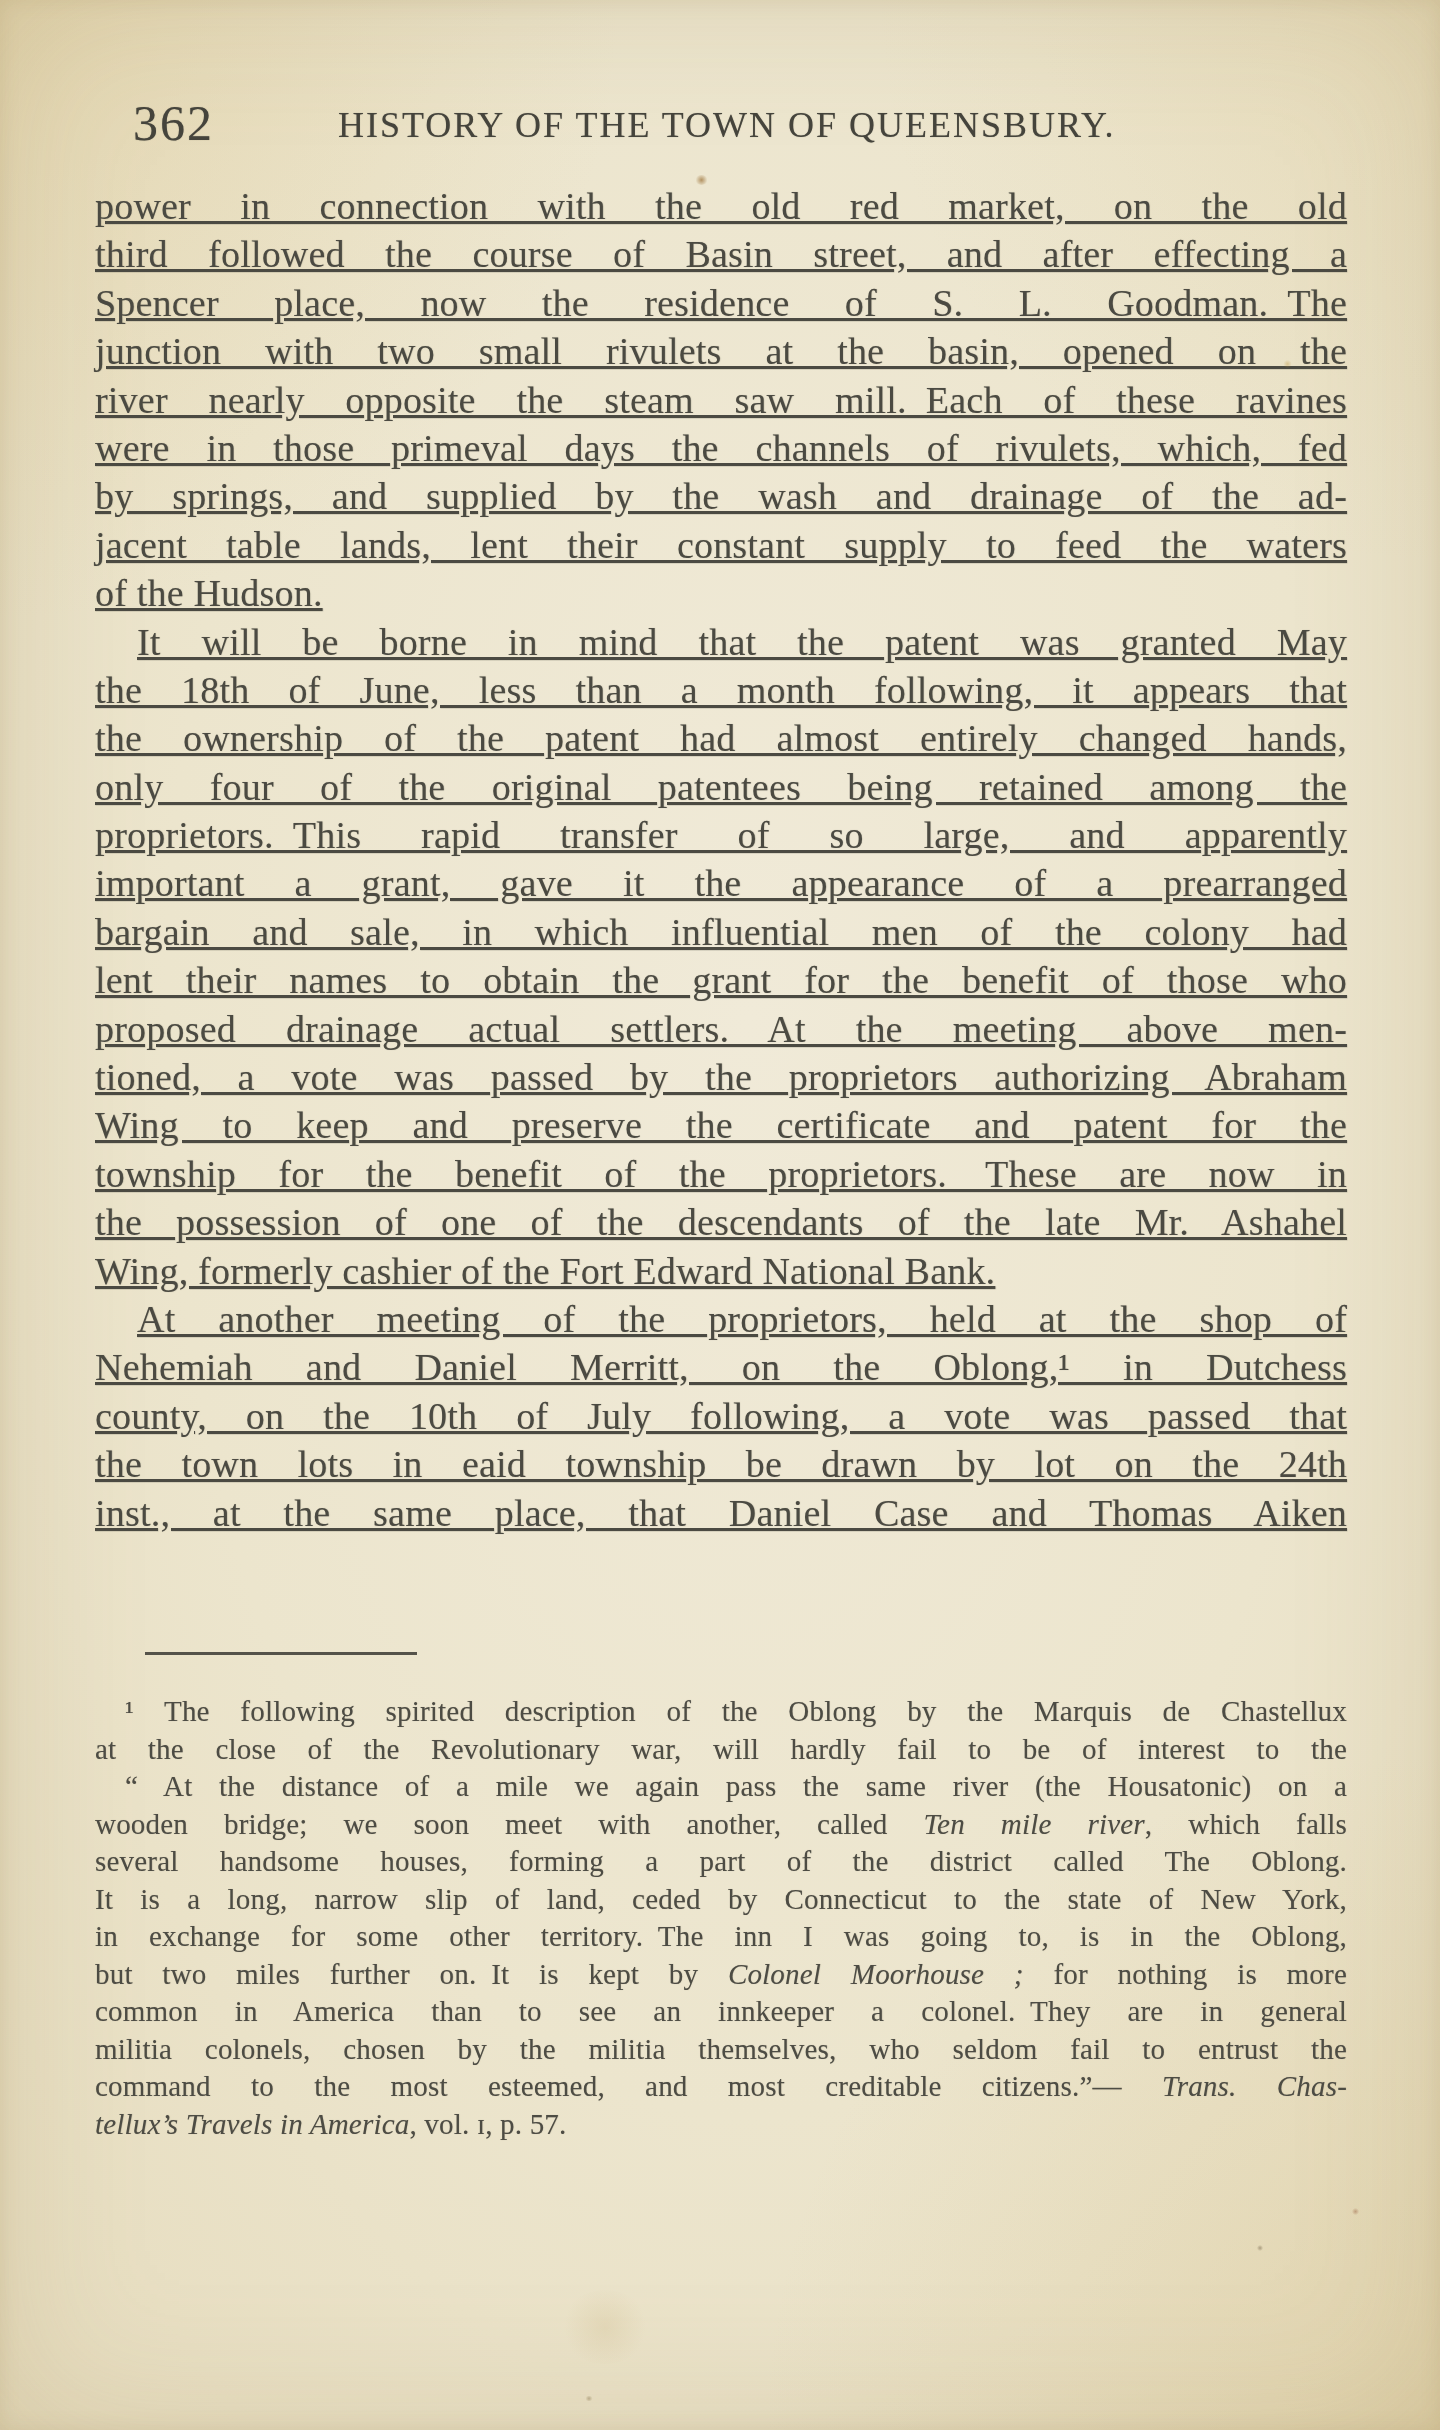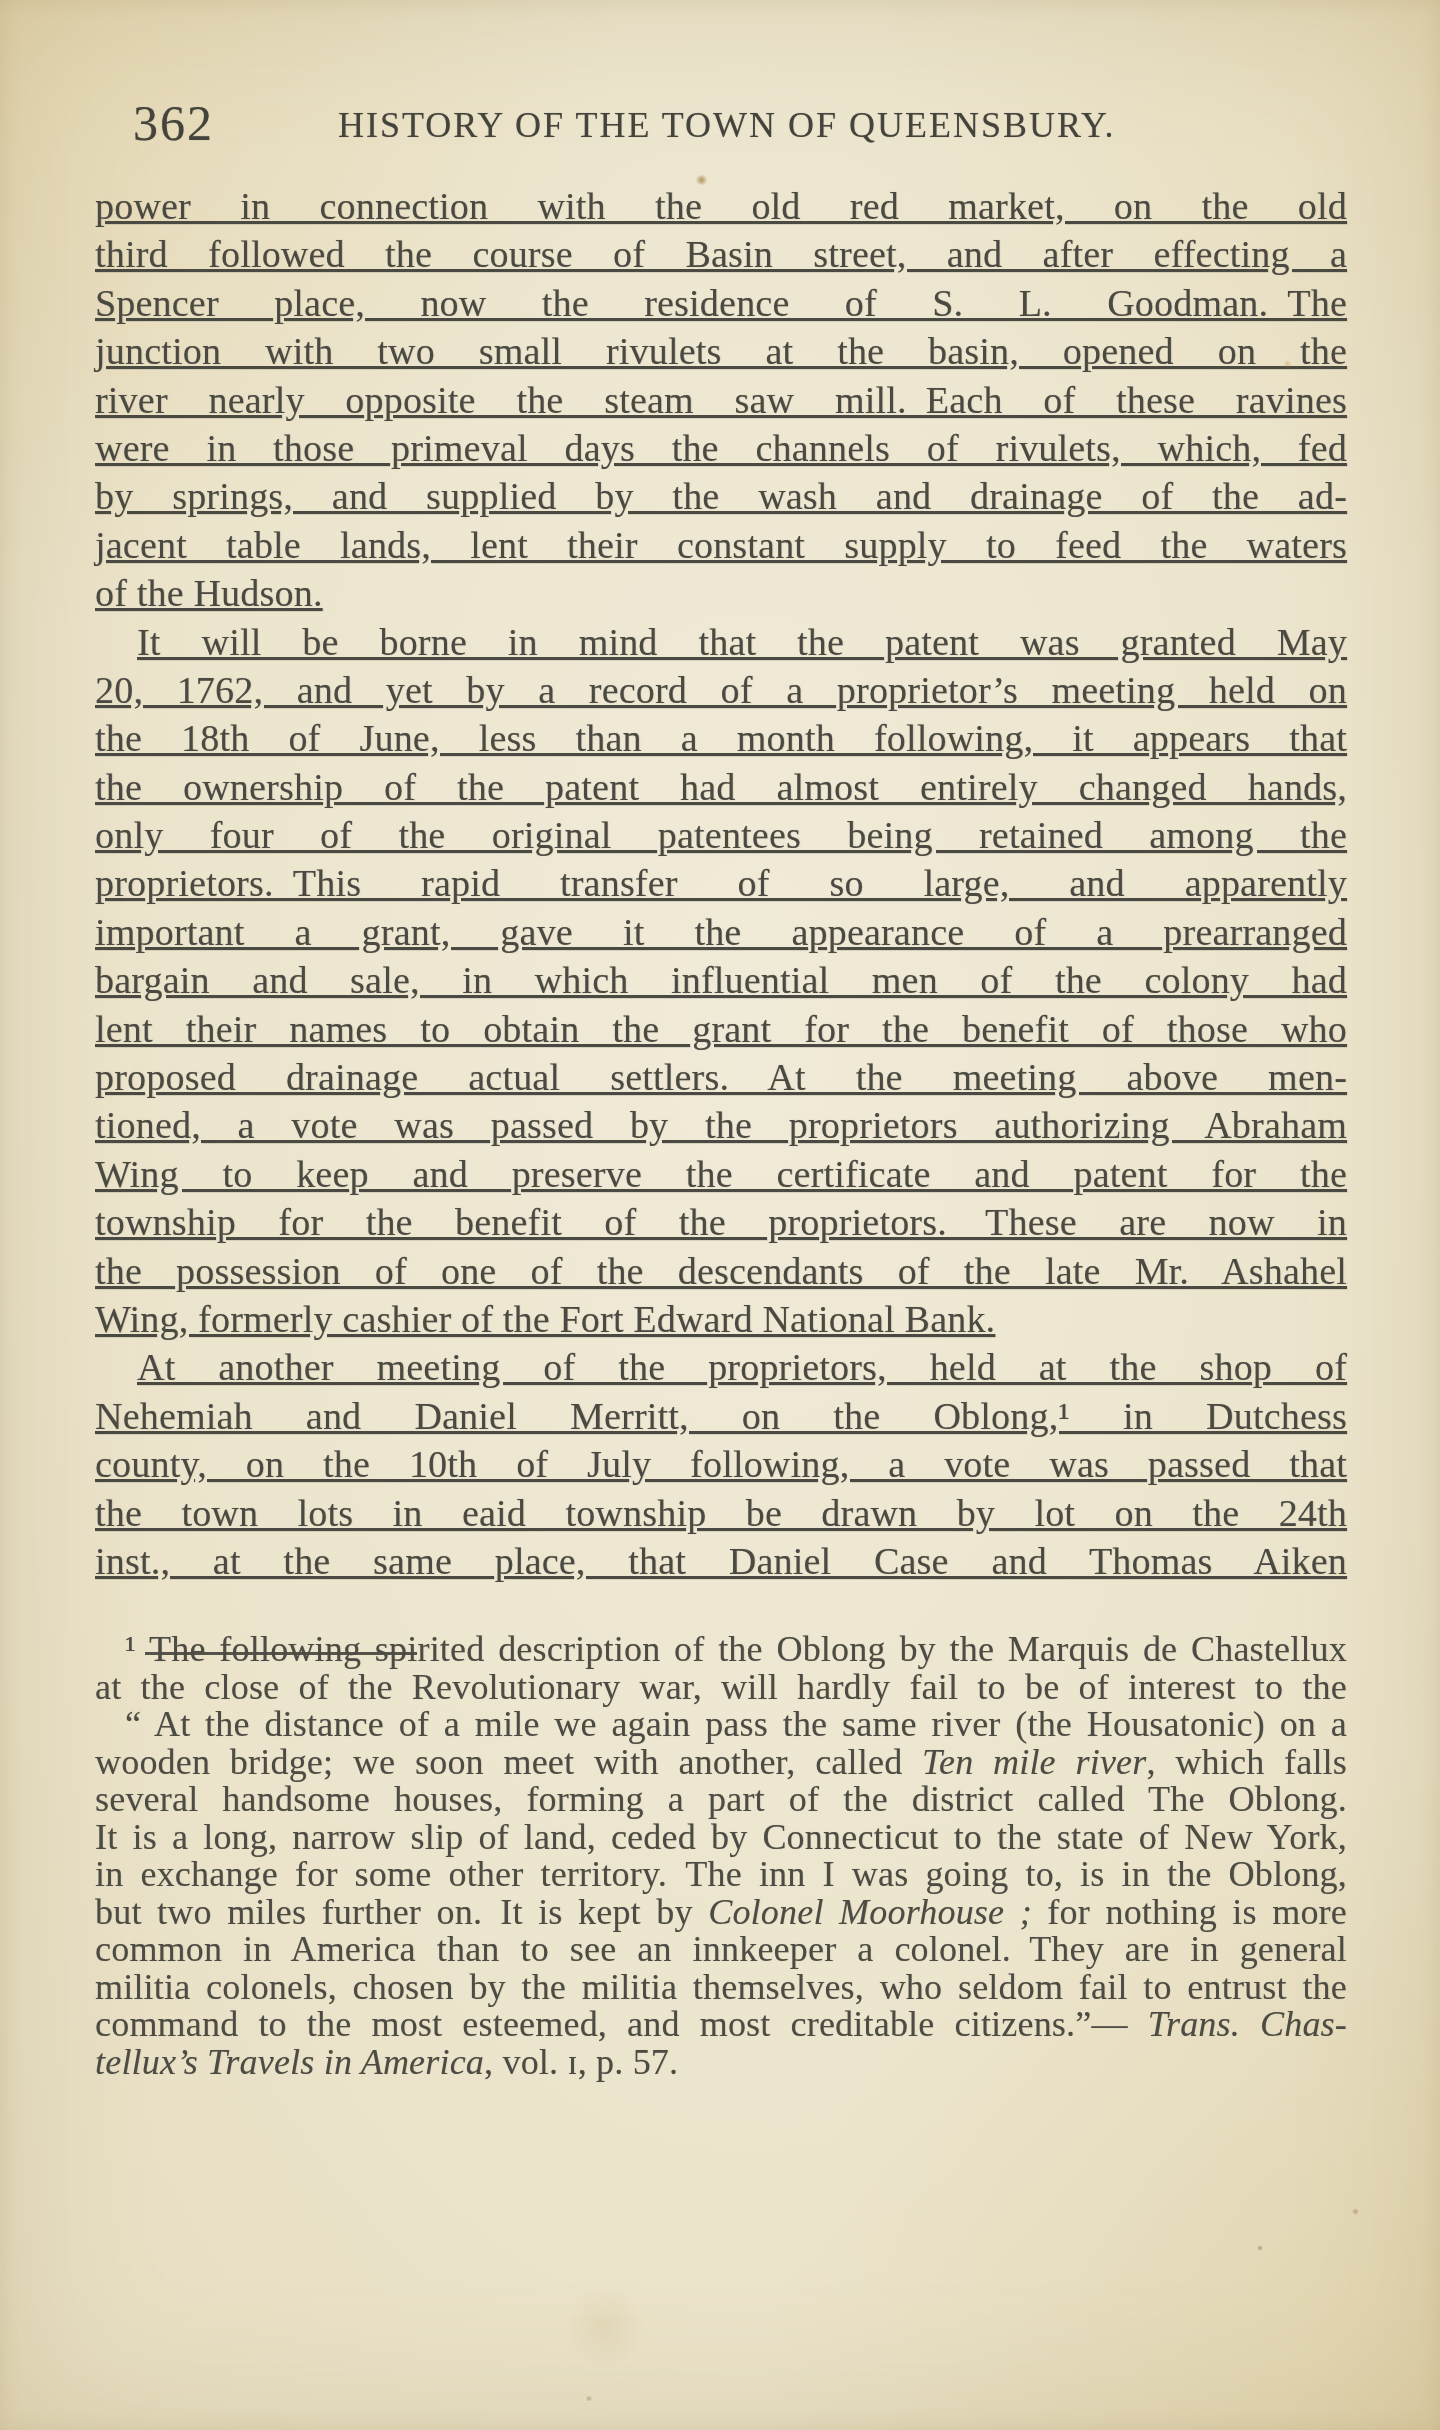--- a/index.html
+++ b/index.html
@@ -43,22 +43,22 @@
     text-align:justify;text-align-last:justify;
     white-space:nowrap0; 
   }
   .line.left-last{text-align-last:left;}
   .body-text .line.indent{text-indent:42px;}
   .footnote-rule{
     position:absolute;left:145px;top:1652px;width:272px;height:0;
     border-top:3px solid #55534a;
   }
   .footnote-text{
-    position:absolute;left:95px;top:1631px;width:1252px;
-    font-size:36px;
+    position:absolute;left:95px;top:1693px;width:1252px;
+    font-size:29px;
     color:#4d4c44;
     text-shadow:0.3px 0.3px 0.8px rgba(82,78,64,.35);
     letter-spacing:0.2px;
   }
   .footnote-text .line{height:37.5px;line-height:37.5px;}
   .footnote-text .line.indent{text-indent:30px;}
   .it{font-style:italic;}
   .stain{position:absolute;pointer-events:none;border-radius:50%;}
   .stain-goodman{left:695px;top:175px;width:13px;height:10px;
     background:radial-gradient(circle, rgba(146,100,38,.65), rgba(146,100,38,0) 72%);}
@@ -87,21 +87,20 @@
         <div class="line">Spencer place, now the residence of S. L. Goodman. The</div>
         <div class="line">junction with two small rivulets at the basin, opened on the</div>
         <div class="line">river nearly opposite the steam saw mill. Each of these ravines</div>
         <div class="line">were in those primeval days the channels of rivulets, which, fed</div>
         <div class="line">by springs, and supplied by the wash and drainage of the ad-</div>
         <div class="line">jacent table lands, lent their constant supply to feed the waters</div>
         <div class="line left-last">of the Hudson.</div>
       </div>
       <div>
         <div class="line indent">It will be borne in mind that the patent was granted May</div>
-        <div class="line">20, 1762, and yet by a record of a proprietor’s meeting held on</div>
         <div class="line">the 18th of June, less than a month following, it appears that</div>
         <div class="line">the ownership of the patent had almost entirely changed hands,</div>
         <div class="line">only four of the original patentees being retained among the</div>
         <div class="line">proprietors. This rapid transfer of so large, and apparently</div>
         <div class="line">important a grant, gave it the appearance of a prearranged</div>
         <div class="line">bargain and sale, in which influential men of the colony had</div>
         <div class="line">lent their names to obtain the grant for the benefit of those who</div>
         <div class="line">proposed drainage actual settlers. At the meeting above men-</div>
         <div class="line">tioned, a vote was passed by the proprietors authorizing Abraham</div>
         <div class="line">Wing to keep and preserve the certificate and patent for the</div>

